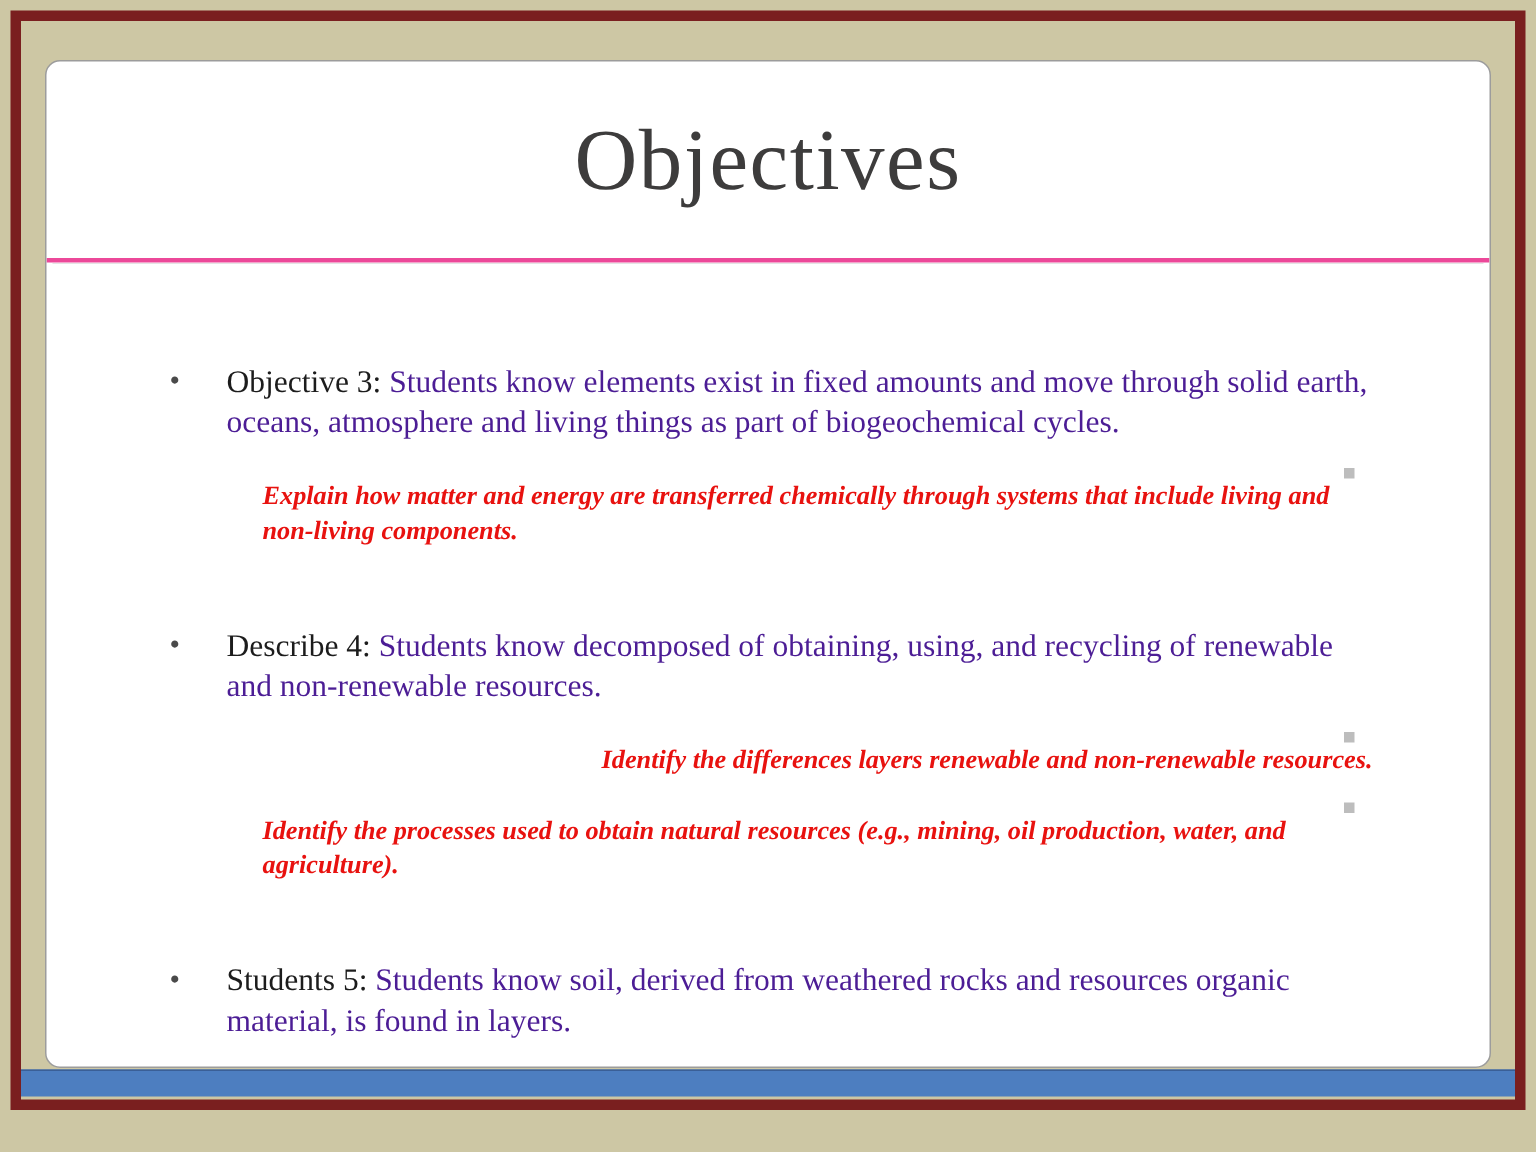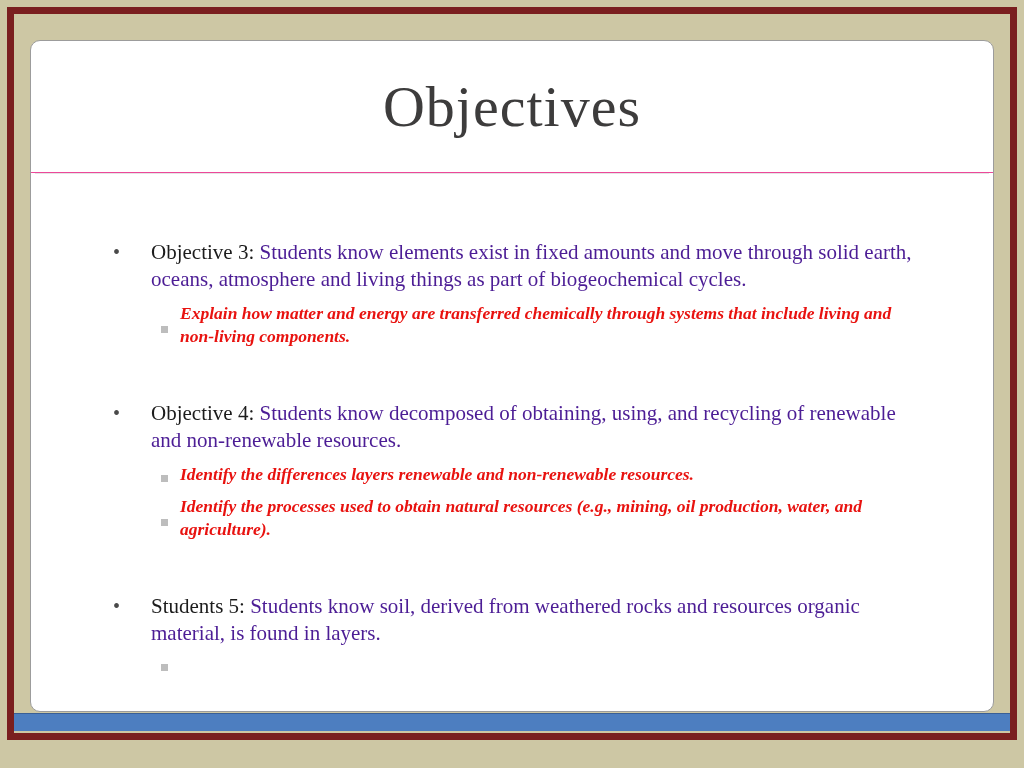--- a/index.html
+++ b/index.html
@@ -33,21 +33,21 @@
     border: 1px solid #9c9c9c;
     border-radius: 10px;
     box-sizing: border-box;
     overflow: hidden;
   }
   .title-area {
     height: 131px;
     display: flex;
     align-items: center;
     justify-content: center;
-    border-bottom: 1px solid #ec4899;
+    border-bottom: 3px solid #ec4899;
     box-shadow: 0 5px 0 -4px #e4e4e4;
   }
   .slide-title {
     font-size: 58px;
     color: #3d3c3c;
     letter-spacing: 1px;
   }
   .content {
     padding: 66px 78px 0 82px;
   }
@@ -70,21 +70,22 @@
     line-height: 27px;
     color: #1c1c1c;
     max-width: 764px;
   }
   .obj-blue {
     color: #4c1d95;
   }
   .sub-row {
     display: flex;
     margin: 9px 0 0 48px;
-    align-items: center;
+    align-items: flex-end;
+    flex-direction: column;
   }
   .sub-bullet {
     flex: 0 0 7px;
     width: 7px;
     height: 7px;
     background: #bdbdbd;
     margin: 8px 12px 0 0;
   }
   .sub-text {
     font-size: 17.5px;
@@ -126,21 +127,21 @@
     </div>
     <div class="sub-row">
       <div class="sub-bullet"></div>
       <div class="sub-text">Explain how matter and energy are transferred chemically through systems that include living and non-living components.</div>
     </div>
 
     <div class="group-gap"></div>
 
     <div class="obj-row">
       <div class="main-bullet">•</div>
-      <div class="obj-text"><span>Objective 4: </span><span class="obj-blue">Students know decomposed of obtaining, using, and recycling of renewable and non-renewable resources.</span></div>
+      <div class="obj-text"><span>Describe 4: </span><span class="obj-blue">Students know decomposed of obtaining, using, and recycling of renewable and non-renewable resources.</span></div>
     </div>
     <div class="sub-row">
       <div class="sub-bullet"></div>
       <div class="sub-text">Identify the differences layers renewable and non-renewable resources.</div>
     </div>
     <div class="sub-row">
       <div class="sub-bullet"></div>
       <div class="sub-text">Identify the processes used to obtain natural resources (e.g., mining, oil production, water, and agriculture).</div>
     </div>
 

